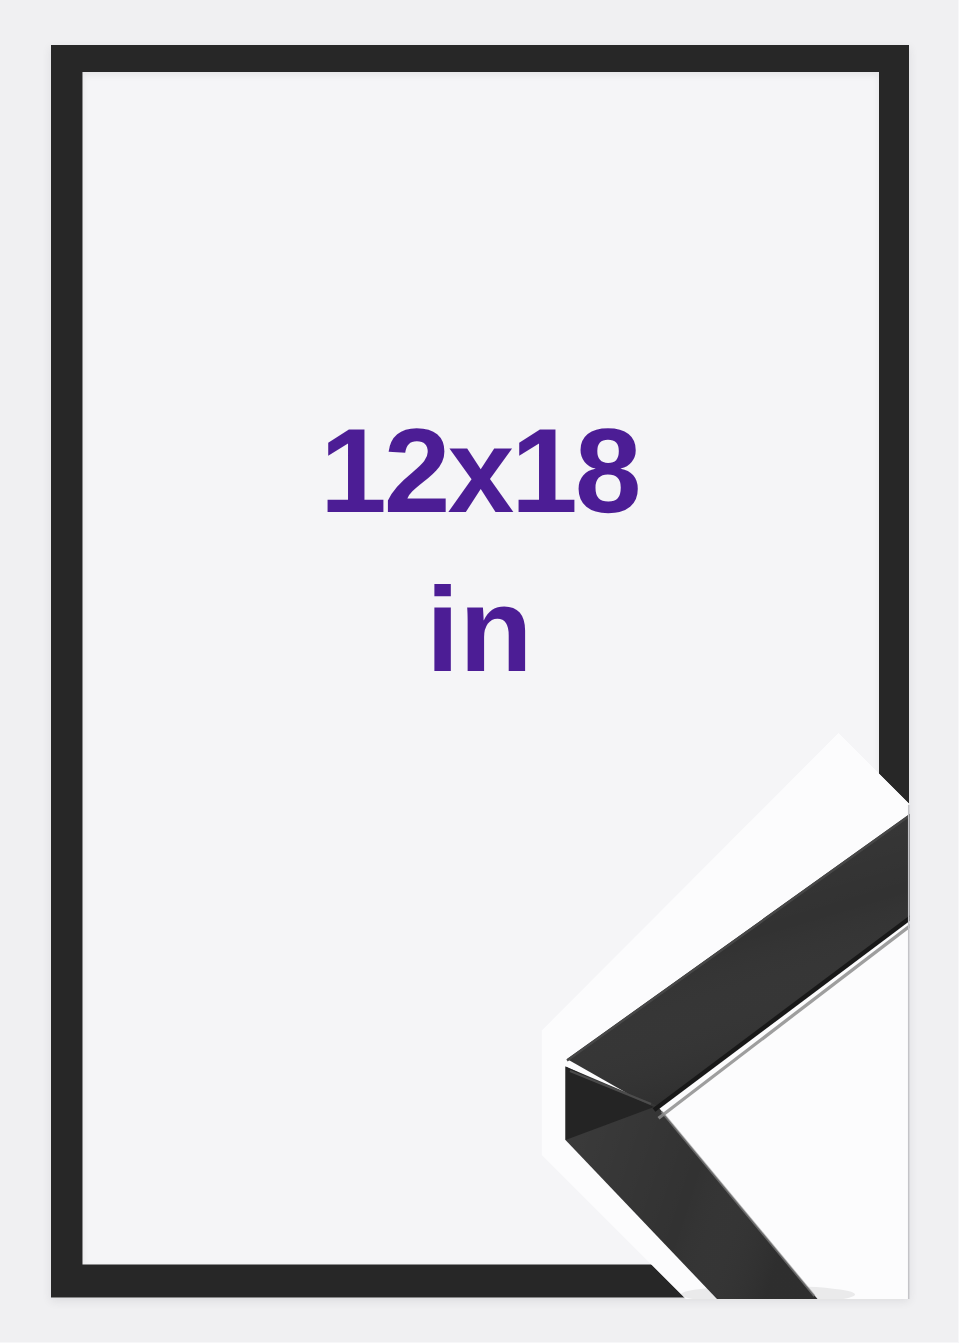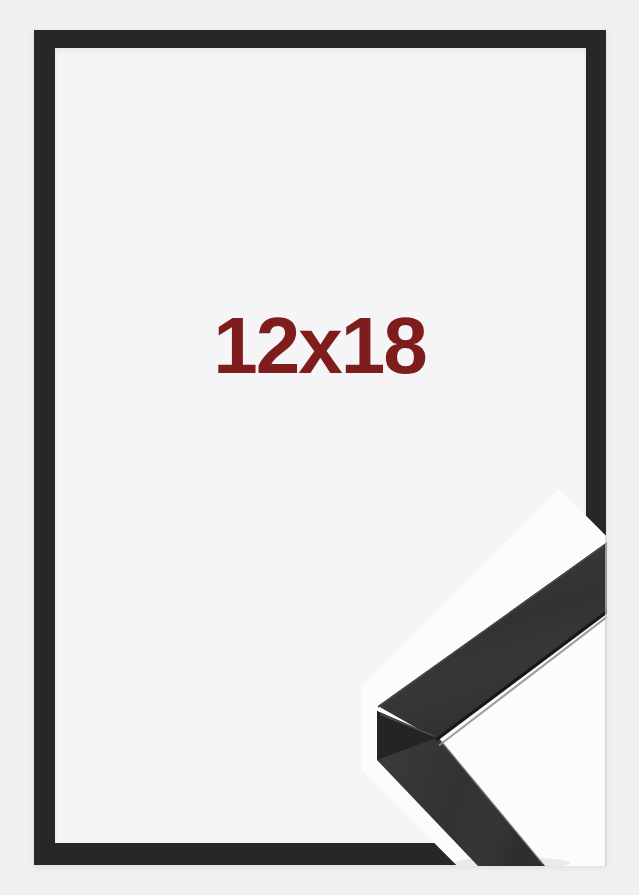--- a/index.html
+++ b/index.html
@@ -43,22 +43,23 @@
     display: block;
   }
 </style>
 </head>
 <body>
 
 <div class="canvas" style="background-color: rgb(240, 240, 242);">
 
   <div class="frame" style="border-color: rgb(39, 39, 39); background-color: rgb(245, 245, 247);"></div>
 
-  <div class="size-label" style="color: #7f1d1d; margin-top: 32px;">
+  <div class="size-label" style="color: #4c1d95;">
     <div class="dim-line">12x18</div>
+    <div class="unit-line">in</div>
   </div>
 
   <svg class="inset-svg" width="639" height="895" viewBox="0 0 639 895">
     <defs>
       <clipPath id="insetClip">
         <polygon points="606.5,536 559,488.5 361,687 361,770 457,866 606.5,866"></polygon>
       </clipPath>
       <linearGradient id="sheenUpper" x1="0" y1="0" x2="0.35" y2="1">
         <stop offset="0" stop-color="rgba(255,255,255,0.06)"></stop>
         <stop offset="0.55" stop-color="rgba(255,255,255,0)"></stop>

